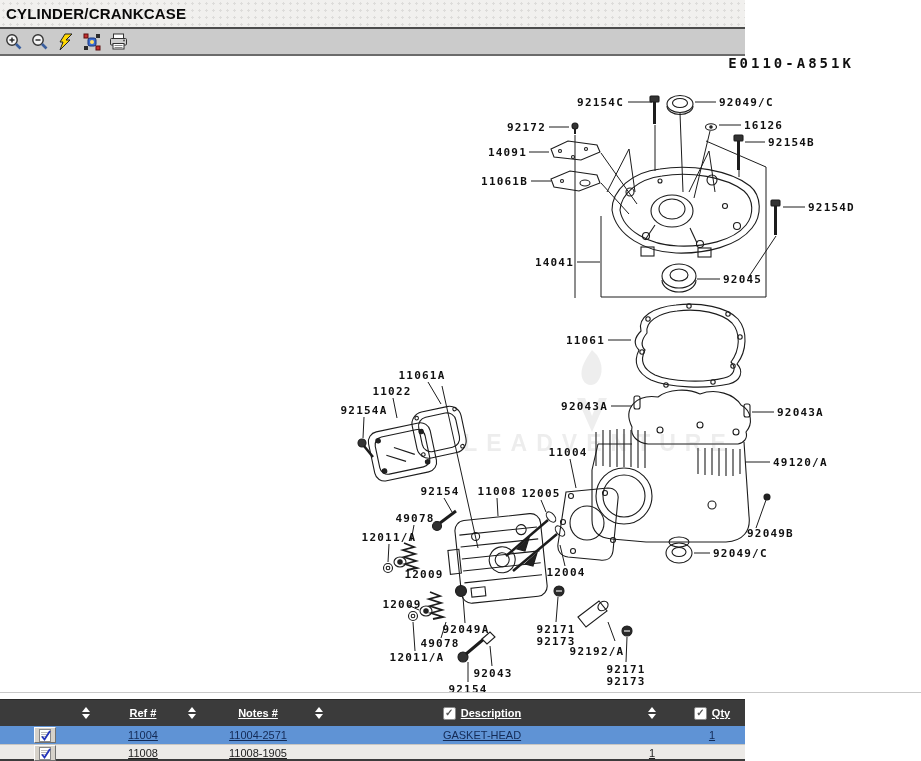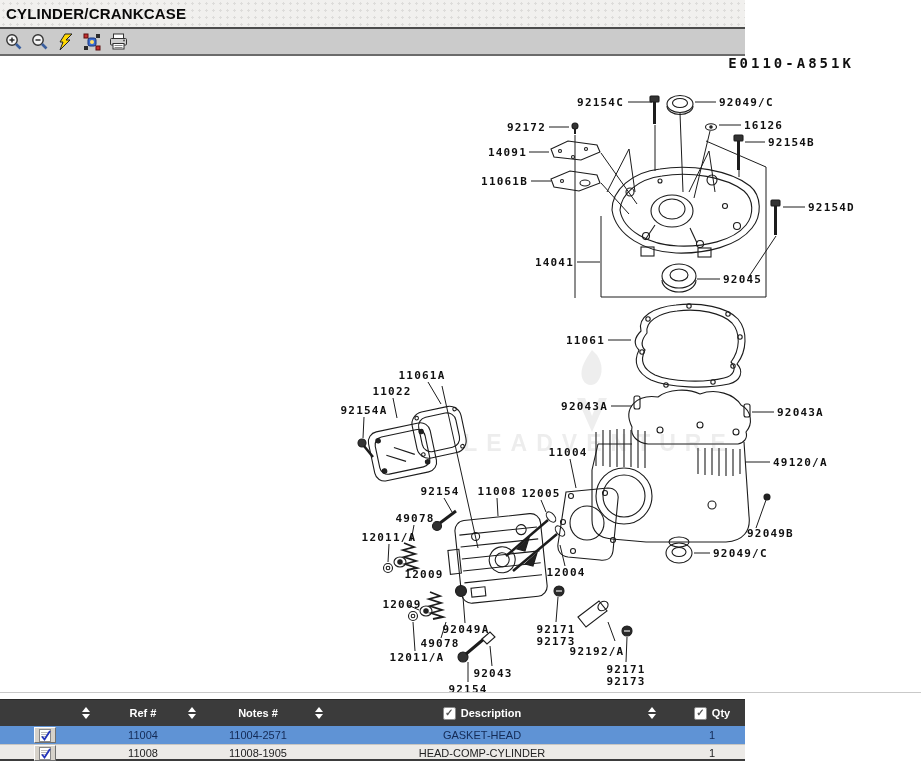--- a/index.html
+++ b/index.html
@@ -28,21 +28,21 @@
     font-weight:bold; letter-spacing:3px; fill:#101010;}
   svg text.wmark { font-family:"Liberation Sans", sans-serif; font-size:23px;
     font-weight:bold; letter-spacing:9px; fill:#555; opacity:0.10;}
   svg .ln { stroke:#1c1c1c; stroke-width:1; }
   svg .part { stroke:#1c1c1c; stroke-width:1.1; fill:none; }
 
   
   .grid-table { flex:1; display:flex; flex-direction:column; }
   .trow { display:grid;
     grid-template-columns:112px 62px 36px 96px 26px 300px 40px 80px 56px auto;
-    align-items:center; }
+    align-items:center;text-decoration:underline; }
   .thead { background:#3b3b3b; color:#fff; height:27px; flex:0 0 27px;
     border-top:1px solid #2a2a2a; }
   .thead .cell { font-size:11px; font-weight:bold; display:flex; align-items:center;
     justify-content:center; gap:5px; height:100%; cursor:pointer; }
   .cell.first { justify-content:flex-end; padding-right:22px; }
   .cell.ctx { justify-content:flex-start; padding-left:42px; overflow:hidden;
     white-space:nowrap; }
   .sort { display:inline-flex; flex-direction:column; align-items:center; gap:2px; cursor:pointer;}
   .sort i { display:block; width:0; height:0; border-left:4px solid transparent;
     border-right:4px solid transparent; }
@@ -518,21 +518,20 @@
           <rect x="2.5" y="0.5" width="11" height="12" fill="#fff" stroke="#888"></rect>
           <path d="M4 3.5 h8 M4 5.5 h8 M4 7.5 h5" stroke="#aaa" stroke-width="0.8" fill="none"></path>
           <path d="M5 7.5 L7.5 10.5 L13 2" stroke="#2233bb" stroke-width="1.8" fill="none"></path>
         </svg>
       </span>
     </div>
     <div class="cell">11008</div>
     <div class="cell"></div>
     <div class="cell">11008-1905</div>
     <div class="cell"></div>
-    <div class="cell">HEAD-COMP-CYLINDER</div>
     <div class="cell"></div>
     <div class="cell">1</div>
     <div class="cell"></div>
     <div class="cell"></div>
   </div>
 </div>
   </div>
 </div>
 
 </body></html>

